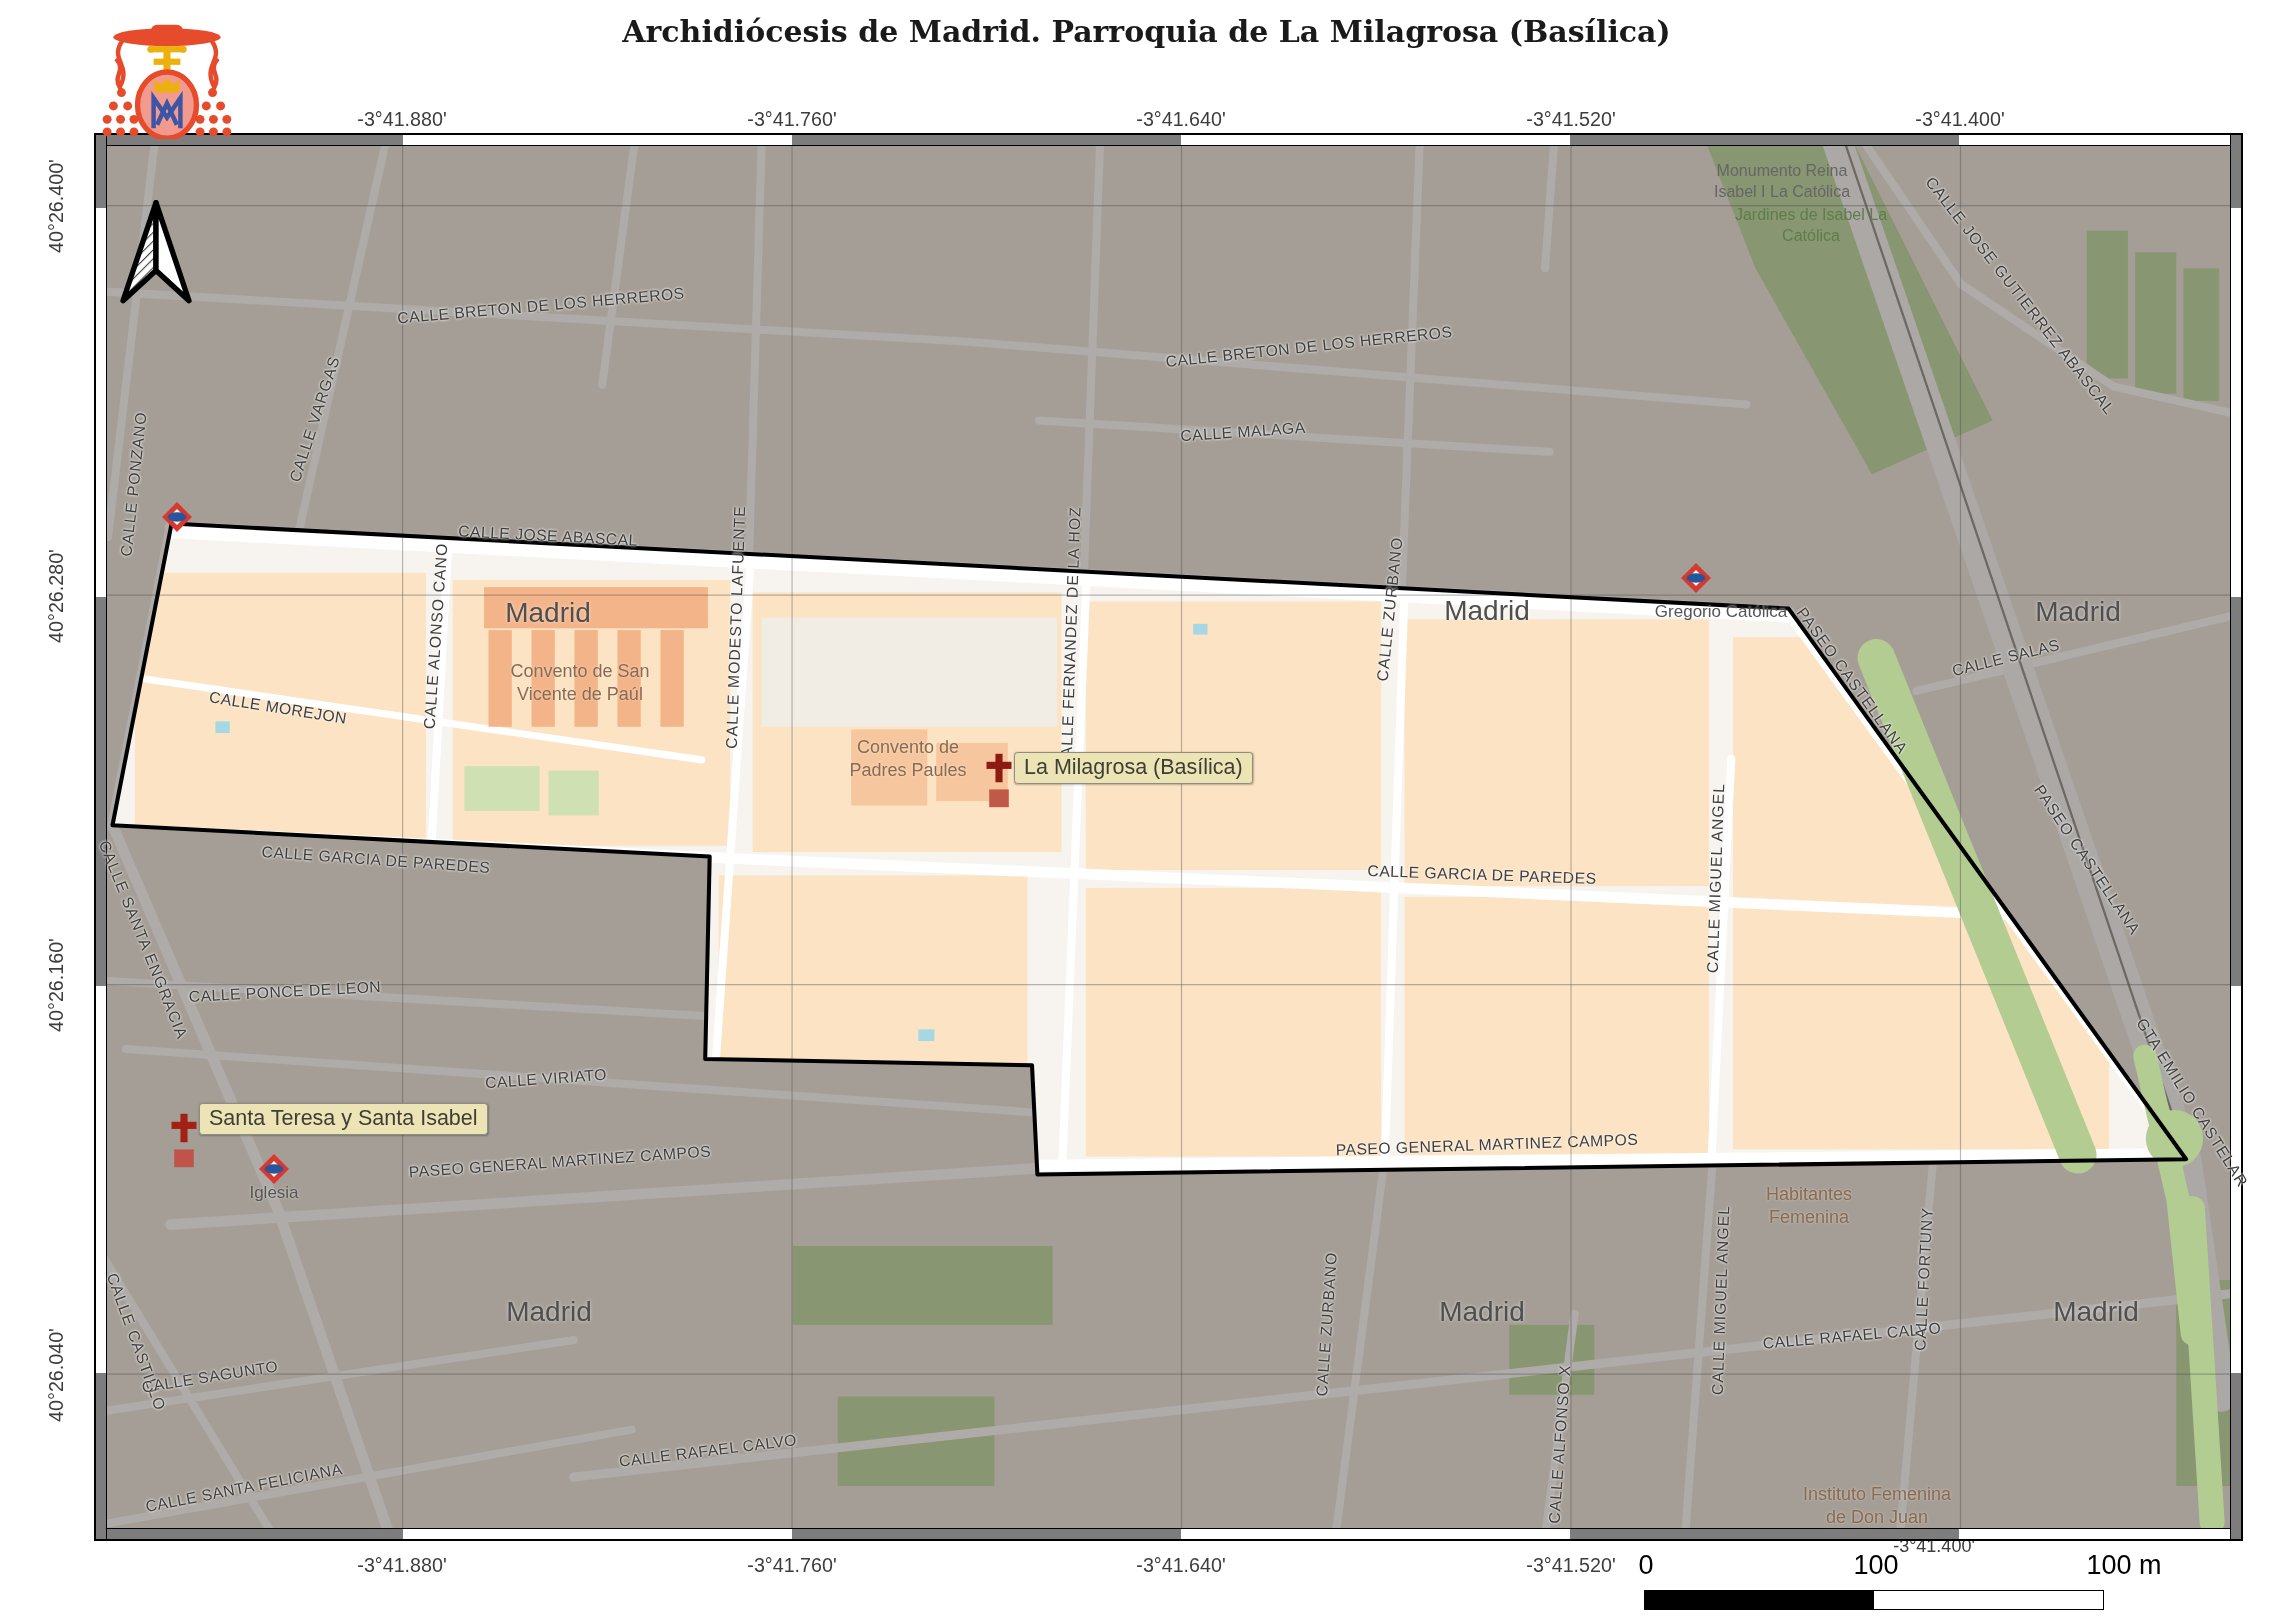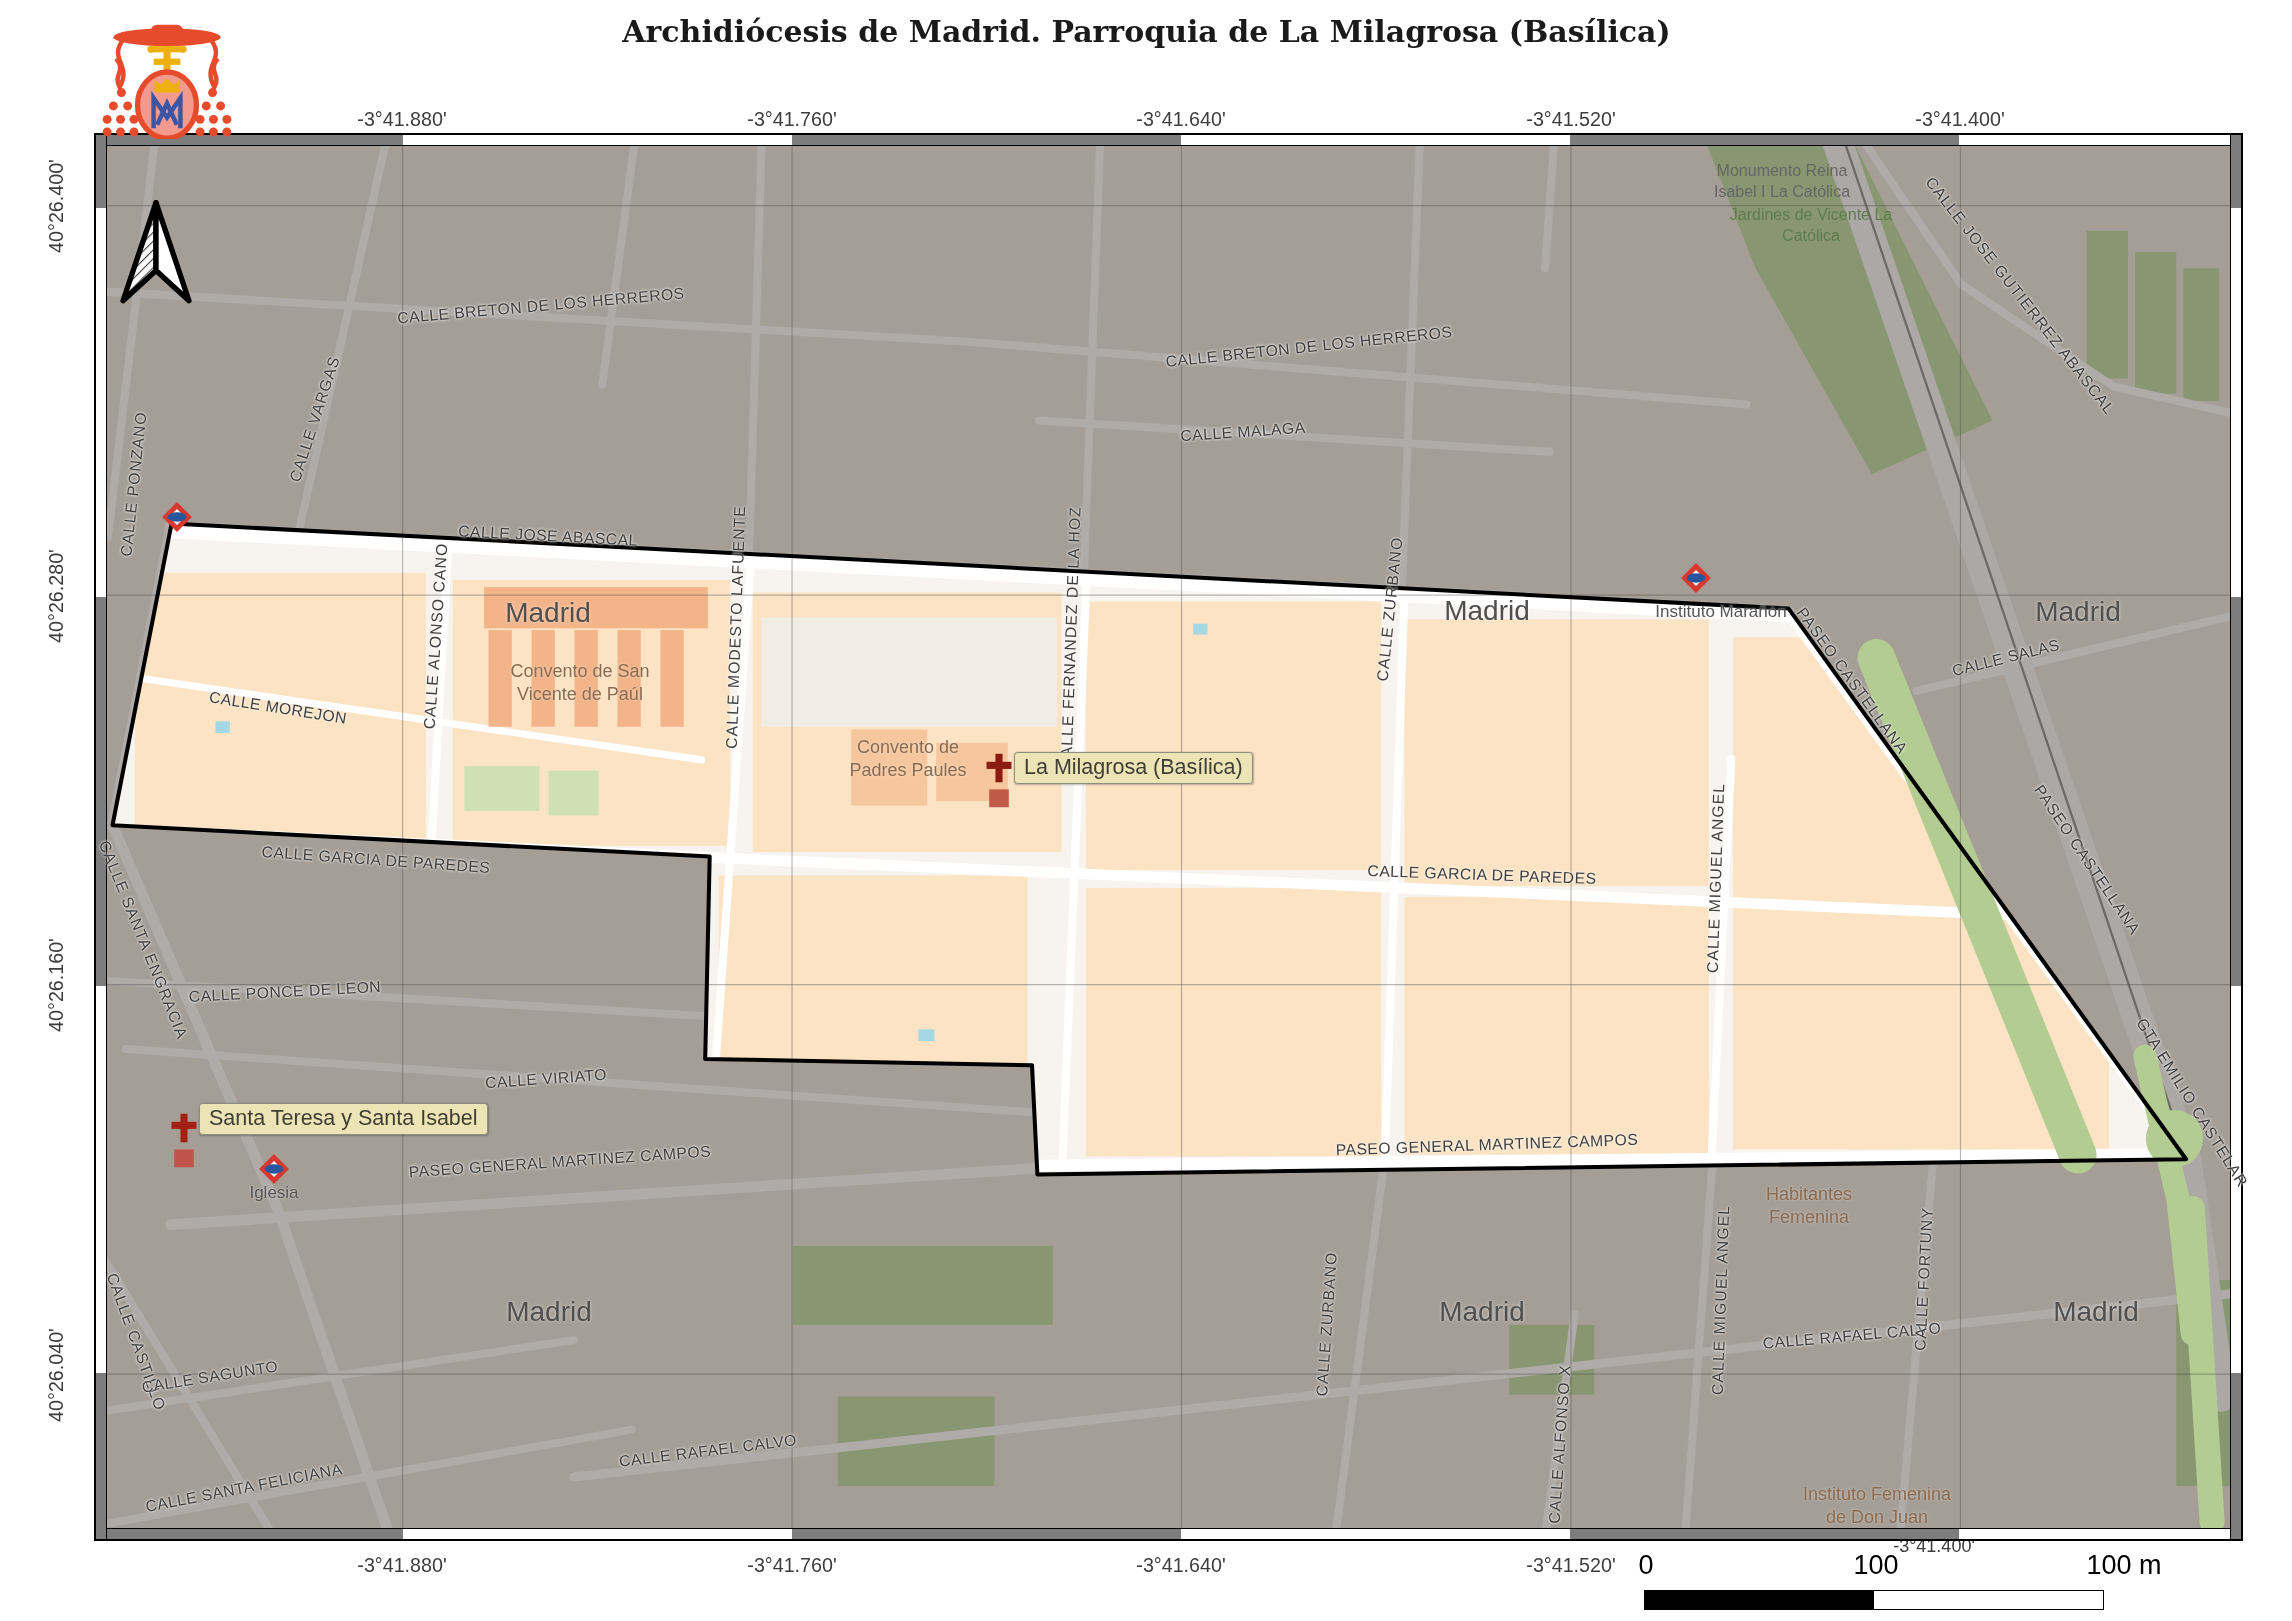--- a/index.html
+++ b/index.html
@@ -363,27 +363,27 @@
 <span class="lb pl" style="left:2078px;top:612px">Madrid</span>
 <span class="lb pl" style="left:549px;top:1312px">Madrid</span>
 <span class="lb pl" style="left:1482px;top:1312px">Madrid</span>
 <span class="lb pl" style="left:2096px;top:1312px">Madrid</span>
 <span class="lb brown" style="left:580px;top:682px">Convento de San
 Vicente de Paúl</span>
 <span class="lb brown" style="left:908px;top:758px">Convento de
 Padres Paules</span>
 <span class="lb grayp" style="left:1782px;top:170px">Monumento Reina
 Isabel I La Católica</span>
-<span class="lb greenp" style="left:1811px;top:226px">Jardines de Vicente La
+<span class="lb greenp" style="left:1811px;top:226px">Jardines de Isabel La
 Católica</span>
 <span class="lb brown" style="left:1809px;top:1205px">Habitantes
 Femenina</span>
 <span class="lb brown" style="left:1877px;top:1505px">Instituto Femenina
 de Don Juan</span>
-<span class="lb stn" style="left:1721px;top:612px">Instituto Marañón</span>
+<span class="lb stn" style="left:1721px;top:612px">Gregorio Católica</span>
 <span class="lb stn" style="left:274px;top:1193px">Iglesia</span>
 
 <span class="sb-label" style="left:1646px;top:1565px">0</span>
 <span class="sb-label" style="left:1876px;top:1565px">100</span>
 <span class="sb-label" style="left:2124px;top:1565px">100 m</span>
 <div class="sb-bar">
   <div class="sb-fill"></div>
 </div>
 
 </div>

